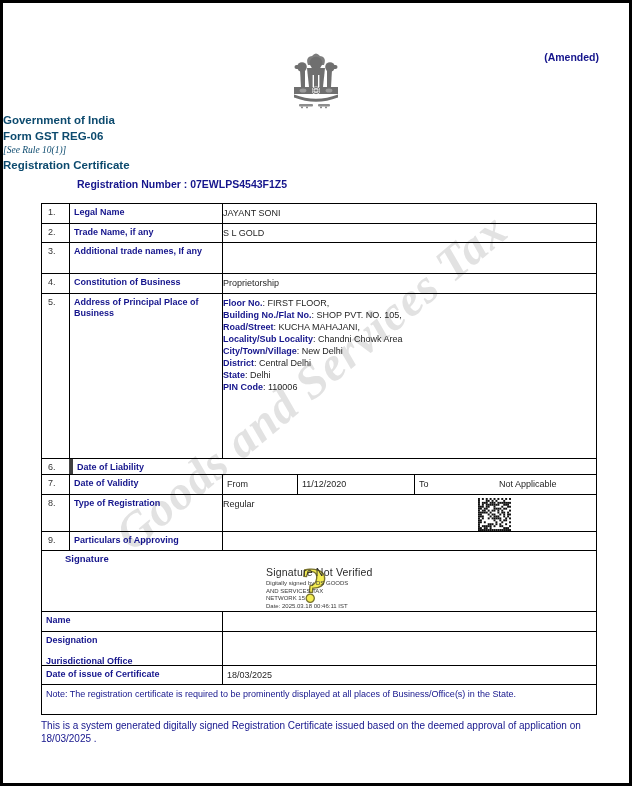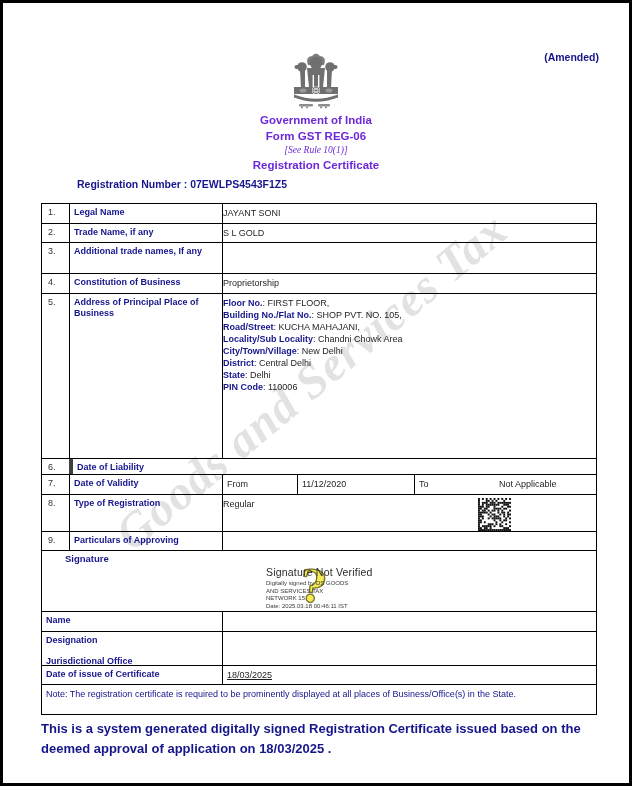--- a/index.html
+++ b/index.html
@@ -11,21 +11,21 @@
   .watermark{
     position:absolute;left:308px;top:378px;z-index:0;
     transform:translate(-50%,-50%) rotate(-40deg);
     font-family:"Liberation Serif","DejaVu Serif",serif;
     font-style:italic;font-weight:bold;font-size:48px;letter-spacing:1px;
     color:#e2e2e2;white-space:nowrap;user-select:none;
   }
   .z{z-index:1;}
   .amended{position:absolute;top:36px;right:30px;font-size:10.5px;font-weight:bold;color:#15158c;margin-top:12px;}
   .emblem{position:absolute;top:50px;left:50%;transform:translateX(-50%);}
-  .hdr{position:absolute;top:109px;left:0;right:0;text-align:center;color:#6d28d9;}
+  .hdr{position:absolute;top:109px;left:0;right:0;color:#0c4a6e;}
   .hdr-bold{font-size:11.5px;font-weight:bold;line-height:16px;}
   .hdr-rule{font-family:"Liberation Serif","DejaVu Serif",serif;font-style:italic;font-size:9.5px;line-height:13px;}
   .regno{position:absolute;top:175px;left:74px;font-size:10.5px;font-weight:bold;color:#15158c;}
   .gst-table{
     position:absolute;top:200px;left:38px;width:556px;z-index:1;
     border:1px solid #000;box-sizing:border-box;font-size:9px;
   }
   .trow{display:flex;box-sizing:border-box;align-items:stretch;}
   .trow + .trow{border-top:1px solid #000;}
   .c-num{width:27px;padding:3px 3px 0 6px;box-sizing:border-box;color:#333;}
@@ -41,24 +41,24 @@
   .stamp{position:absolute;left:224px;top:15px;z-index:2;}
   .stamp-title{font-size:10.5px;color:#2a2a2a;letter-spacing:.2px;}
   .stamp-small{font-size:6px;line-height:7.5px;color:#3a3a3a;margin-top:2px;}
   .qmark{
     position:absolute;left:258px;top:10px;z-index:1;
     font-family:"DejaVu Serif","Liberation Serif",serif;
     font-size:44px;font-weight:bold;color:#f4ec52;
     -webkit-text-stroke:1.3px #77712c;transform:rotate(6deg);
   }
   .c-blabel{width:180px;padding:3px 4px;box-sizing:border-box;font-weight:bold;color:#15158c;line-height:11px;}
-  .c-bvalue{flex:1;border-left:1px solid #000;padding:3px 4px;box-sizing:border-box;line-height:12px;text-decoration:underline;}
+  .c-bvalue{flex:1;border-left:1px solid #000;padding:3px 4px;box-sizing:border-box;line-height:12px;}
   .note-cell{flex:1;padding:3px 4px;box-sizing:border-box;color:#15158c;line-height:12px;font-size:9px;}
   .footer{position:absolute;left:38px;top:716px;width:558px;z-index:1;
-          font-size:13px;font-weight:bold;color:#15158c;line-height:20px;}
+          font-size:10px;font-weight:normal;color:#15158c;line-height:13px;}
   .to-wrap{position:relative;}
   .to-lab{position:absolute;left:4px;top:4px;}
   .to-val{position:absolute;left:84px;top:4px;}
   .qr{position:absolute;left:254px;top:3px;width:35px;height:33px;}
   .gap8{height:10px;}
 </style>
 </head>
 <body>
 
 <div class="page">

